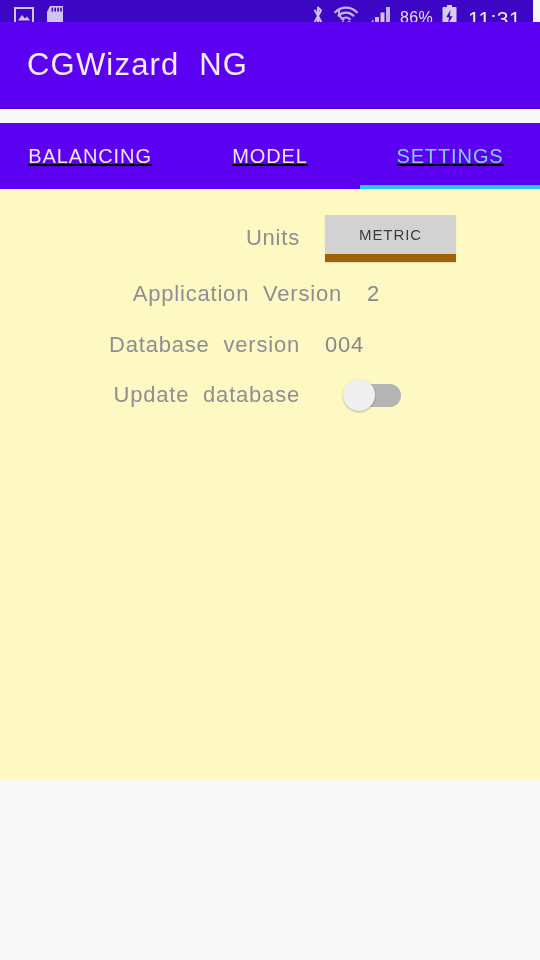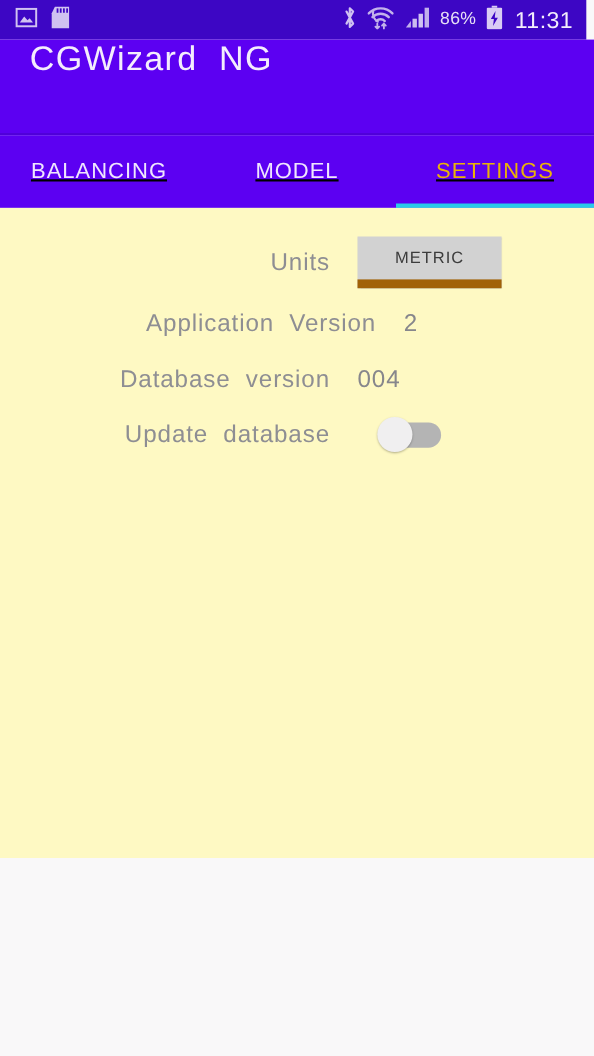--- a/index.html
+++ b/index.html
@@ -60,28 +60,28 @@
     font-size: 21px;
     line-height: 1;
     letter-spacing: 0.4px;
     margin-left: 2px;
     font-weight: 400;
   }
 
   
   .app-bar {
     position: absolute;
-    top: 36px; left: 0;
+    top: 22px; left: 0;
     width: 540px;
     height: 87px;
     background: #5c00f2;
     border-bottom: 2px solid #4f00d8;
     box-sizing: border-box;
     display: flex;
-    align-items: flex-start;
+    align-items: center;
   }
   .app-title {
     color: #f4ecfd;
     font-size: 31px;
     font-weight: 300;
     letter-spacing: 1.2px;
     padding-left: 27px;
     white-space: pre;
   }
 
@@ -104,21 +104,21 @@
     cursor: pointer;
   }
   .tab-label {
     color: #f0e6fe;
     font-size: 20px;
     font-weight: 300;
     letter-spacing: 0.9px;
     text-transform: none;
   }
   .tab.active .tab-label {
-    color: #eab308;
+    color: #7dd3fc;
   }
   .tab-indicator {
     position: absolute;
     bottom: 0;
     left: 0;
     width: 100%;
     height: 4px;
     background: #29cbe8;
   }
 

